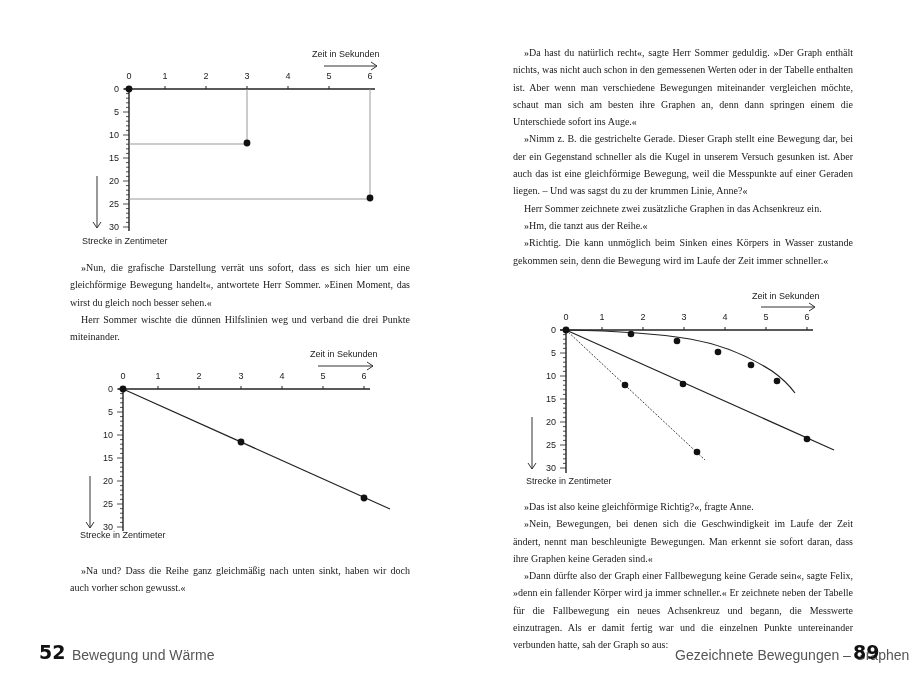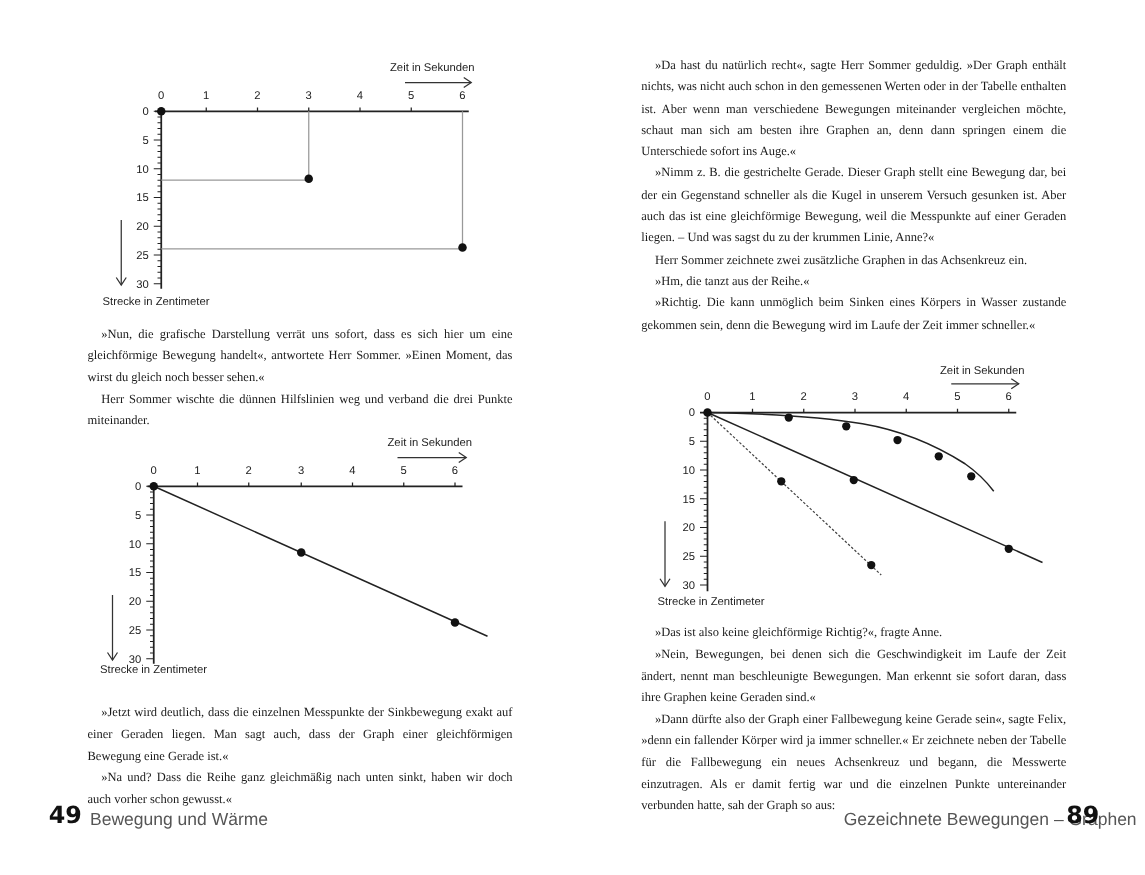--- a/index.html
+++ b/index.html
@@ -176,25 +176,24 @@
     <text x="10" y="198" font-size="9" fill="#222">Strecke in Zentimeter</text>
     <line x1="53" y1="49" x2="320" y2="169" stroke="#222" stroke-width="1.2"></line>
     <g fill="#111">
       <circle cx="53" cy="49" r="3.4"></circle>
         <circle cx="171" cy="102" r="3.4"></circle>
         <circle cx="294" cy="158" r="3.4"></circle>
     </g>
   </svg>
 
   <div class="para" style="left:70px;top:562px;width:340px;">
-    <p>»Jetzt wird deutlich, dass die einzelnen Messpunkte der Sinkbewegung exakt auf einer Geraden liegen. Man sagt auch, dass der Graph einer gleichförmigen Bewegung eine Gerade ist.«</p>
     <p>»Na und? Dass die Reihe ganz gleichmäßig nach unten sinkt, haben wir doch auch vorher schon gewusst.«</p>
   </div>
 
-  <div class="folio" style="left:39px;">49</div>
+  <div class="folio" style="left:39px;">52</div>
   <div class="runhead" style="left:72px;">Bewegung und Wärme</div>
 </div>
 
 <div class="page page-right">
   <div class="para" style="left:55px;top:44px;width:340px;">
     <p>»Da hast du natürlich recht«, sagte Herr Sommer geduldig. »Der Graph enthält nichts, was nicht auch schon in den gemessenen Werten oder in der Tabelle enthalten ist. Aber wenn man verschiedene Bewegungen miteinander vergleichen möchte, schaut man sich am besten ihre Graphen an, denn dann springen einem die Unterschiede sofort ins Auge.«</p>
     <p>»Nimm z. B. die gestrichelte Gerade. Dieser Graph stellt eine Bewegung dar, bei der ein Gegenstand schneller als die Kugel in unserem Versuch gesunken ist. Aber auch das ist eine gleichförmige Bewegung, weil die Messpunkte auf einer Geraden liegen. – Und was sagst du zu der krummen Linie, Anne?«</p>
     <p>Herr Sommer zeichnete zwei zusätzliche Graphen in das Achsenkreuz ein.</p>
     <p>»Hm, die tanzt aus der Reihe.«</p>
     <p>»Richtig. Die kann unmöglich beim Sinken eines Körpers in Wasser zustande gekommen sein, denn die Bewegung wird im Laufe der Zeit immer schneller.«</p>

